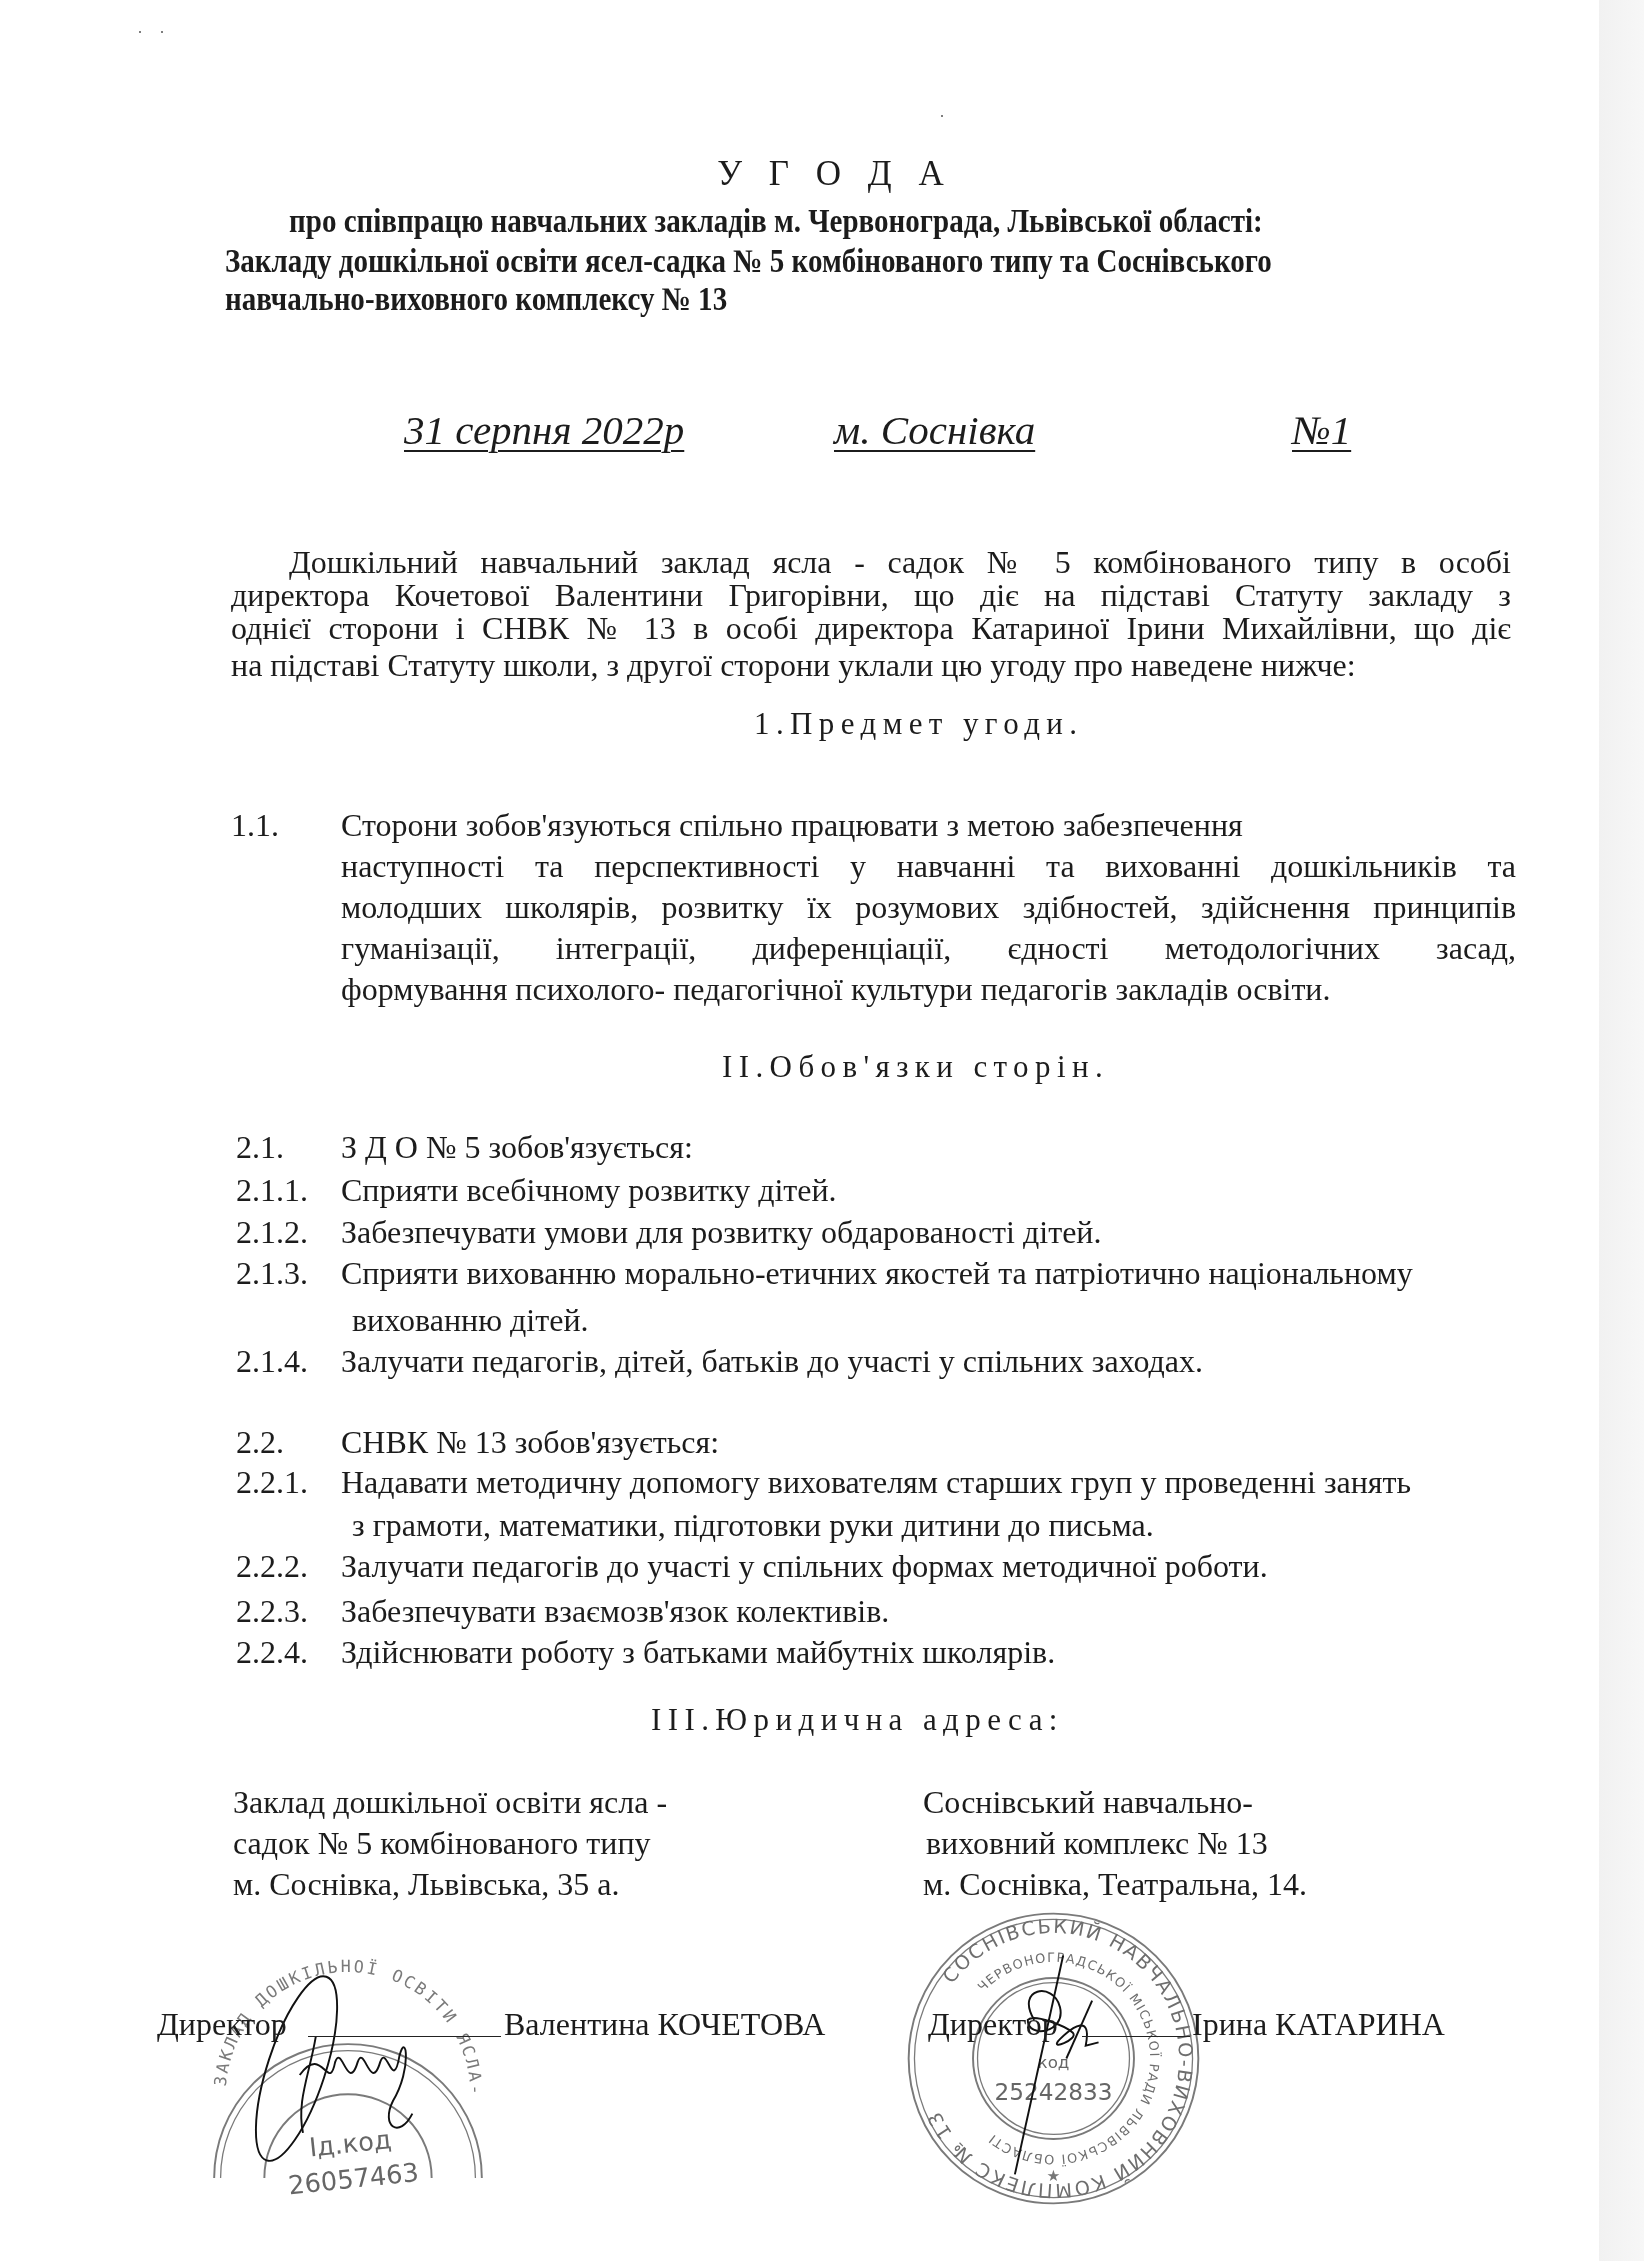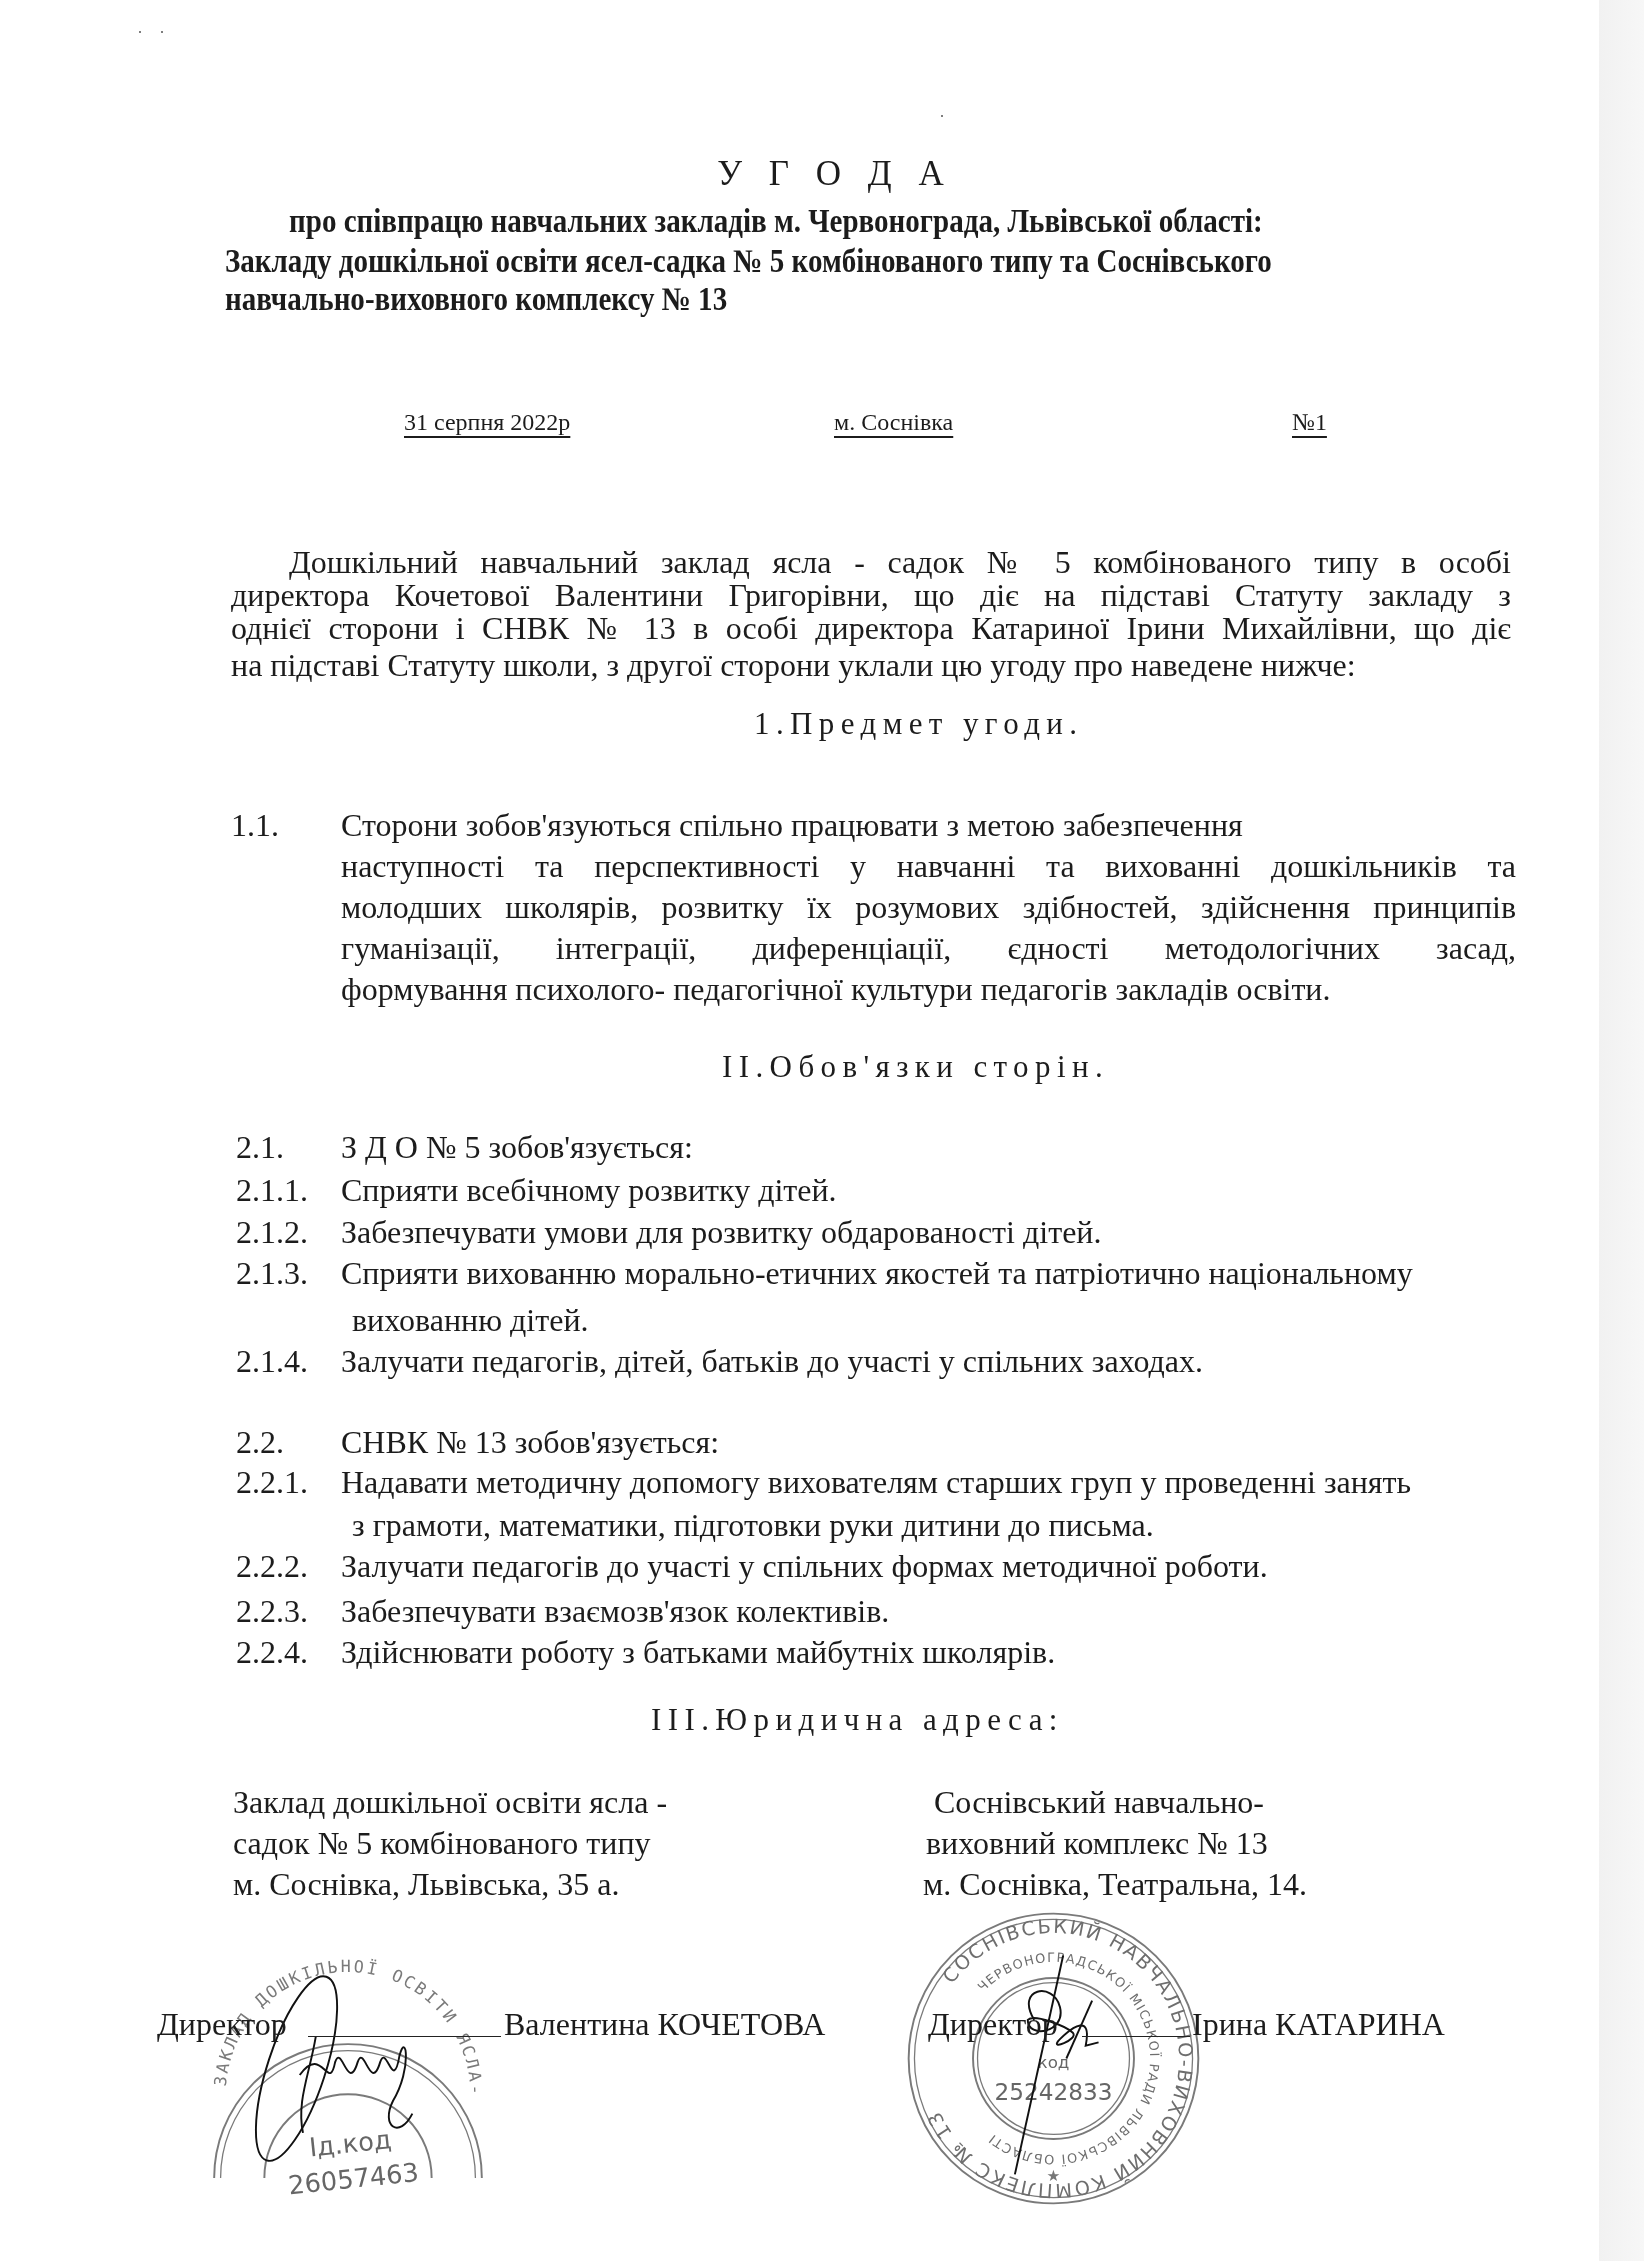--- a/index.html
+++ b/index.html
@@ -17,21 +17,21 @@
       position: absolute; white-space: nowrap; line-height: 1;
       font-size: 32px;
     }
     .title-main {
       font-size: 35px; letter-spacing: 9px; top: 156px;
       left: 0; width: 1644px; text-align: center; padding-left: 26px; box-sizing: border-box;
     }
     .title-sub {
       font-weight: bold; font-size: 33px; transform: scaleX(0.88); transform-origin: left top;
     }
-    .date-row { font-size: 24px; text-decoration: underline; text-underline-offset: 6.4px; text-decoration-thickness: 1.9px; }
+    .date-row { font-style: italic; font-size: 41px; text-decoration: underline; text-underline-offset: 6.4px; text-decoration-thickness: 1.9px; }
     .justify-line { text-align: justify; text-align-last: justify; }
     .section-head { letter-spacing: 6.4px; font-size: 31px; }
     .sig-line {
       position: absolute; height: 0; border-top: 1.9px solid #222;
     }
     .stamp { position: absolute; }
     .stamp svg { display: block; }
     .dust { position: absolute; width: 1.9px; height: 1.9px; background: #555; border-radius: 50%; }
   </style>
 </head>
@@ -101,21 +101,21 @@
 
   <div class="line" style="top:1636px; left:236px;">2.2.4.</div>
   <div class="line" style="top:1636px; left:341px;">Здійснювати роботу з батьками майбутніх школярів.</div>
 
   <div class="line section-head" style="top:1704px; left:651px;">ІІІ.Юридична адреса:</div>
 
   <div class="line" style="top:1786px; left:233px;">Заклад дошкільної освіти  ясла -</div>
   <div class="line" style="top:1827px; left:233px;">садок № 5 комбінованого типу</div>
   <div class="line" style="top:1868px; left:233px;">м. Соснівка, Львівська, 35 а.</div>
 
-  <div class="line" style="top:1786px; left:923px;margin-left:11px;">Соснівський навчально-</div>
+  <div class="line" style="top:1786px; left:923px;">Соснівський навчально-</div>
   <div class="line" style="top:1827px; left:926px;">виховний комплекс № 13</div>
   <div class="line" style="top:1868px; left:923px;">м. Соснівка, Театральна, 14.</div>
 
   <div class="stamp" style="left:200px; top:1946px;">
     <svg width="296" height="258" viewBox="0 0 460 400">
       <defs>
         <path id="lsOuter" d="M 40 230 A 190 190 0 0 1 420 230"></path>
       </defs>
       <g fill="none" stroke="#7a7a7a">
         <path d="M 22 360 A 208 208 0 0 1 438 360" stroke-width="3"></path>

